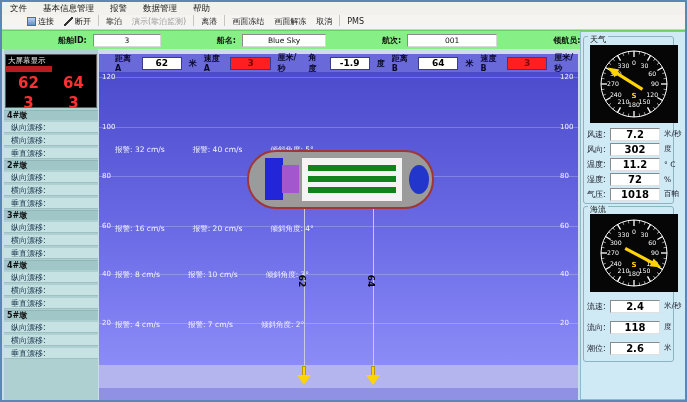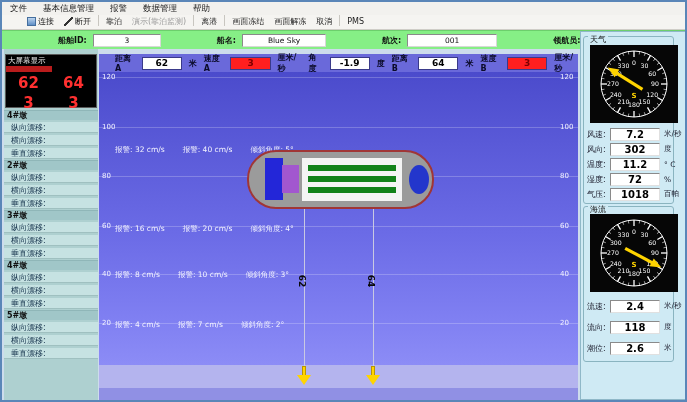--- a/index.html
+++ b/index.html
@@ -47,21 +47,21 @@
   .main { position:absolute; left:97px; top:52px; width:562px; height:346px; }
   .databar { position:absolute; left:0; top:0; width:479px; height:18px; background:#6a69da;
     display:flex; align-items:center; gap:7px; padding-left:16px; font-size:8px; font-weight:bold; color:#0a0a28; }
   .db-box { width:45px; height:13px; background:#fff; border:1px solid #3a3a8a;
     display:flex; align-items:center; justify-content:center; font-size:9px; color:#000; }
   .db-box.alarm { background:#ff1f1f; color:#7e0000; }
   .chart { position:absolute; left:0; top:18px; width:479px; height:293px;
     background:linear-gradient(#4b4bcc,#5a5ad8 25%,#6b6be6 55%,#8080f2 85%,#8c8cf6); overflow:hidden; }
   .gridline { position:absolute; left:0; width:479px; height:1px; background:rgba(255,255,255,.22); }
   .ytick { position:absolute; font-size:7px; color:#f2f2ff; }
-  .alarm-row { position:absolute; left:16px; font-size:7.5px; color:#f4f4ff; display:flex; gap:18px; }
+  .alarm-row { position:absolute; left:16px; font-size:7.5px; color:#f4f4ff; display:flex; gap:28px; }
 
   .hull { position:absolute; left:148px; top:78px; width:187px; height:59px; background:#9b9b9b;
     border:2px solid #a03636; border-radius:29px; }
   .hull-blue-rect { position:absolute; left:16px; top:6px; width:18px; height:42px; background:#2326d8; }
   .hull-purple-rect { position:absolute; left:33px; top:13px; width:17px; height:28px; background:#a257cf; }
   .hull-deck { position:absolute; left:53px; top:6px; width:100px; height:43px; background:#f4f4f4; }
   .deck-bar { position:absolute; left:6px; width:88px; height:6px; background:#12821a; }
   .hull-bow { position:absolute; left:160px; top:13px; width:20px; height:29px; background:#2336cc; border-radius:50%; }
 
   .sensor-line { position:absolute; width:1px; height:158px; top:155px; background:#c9c9e2; }

